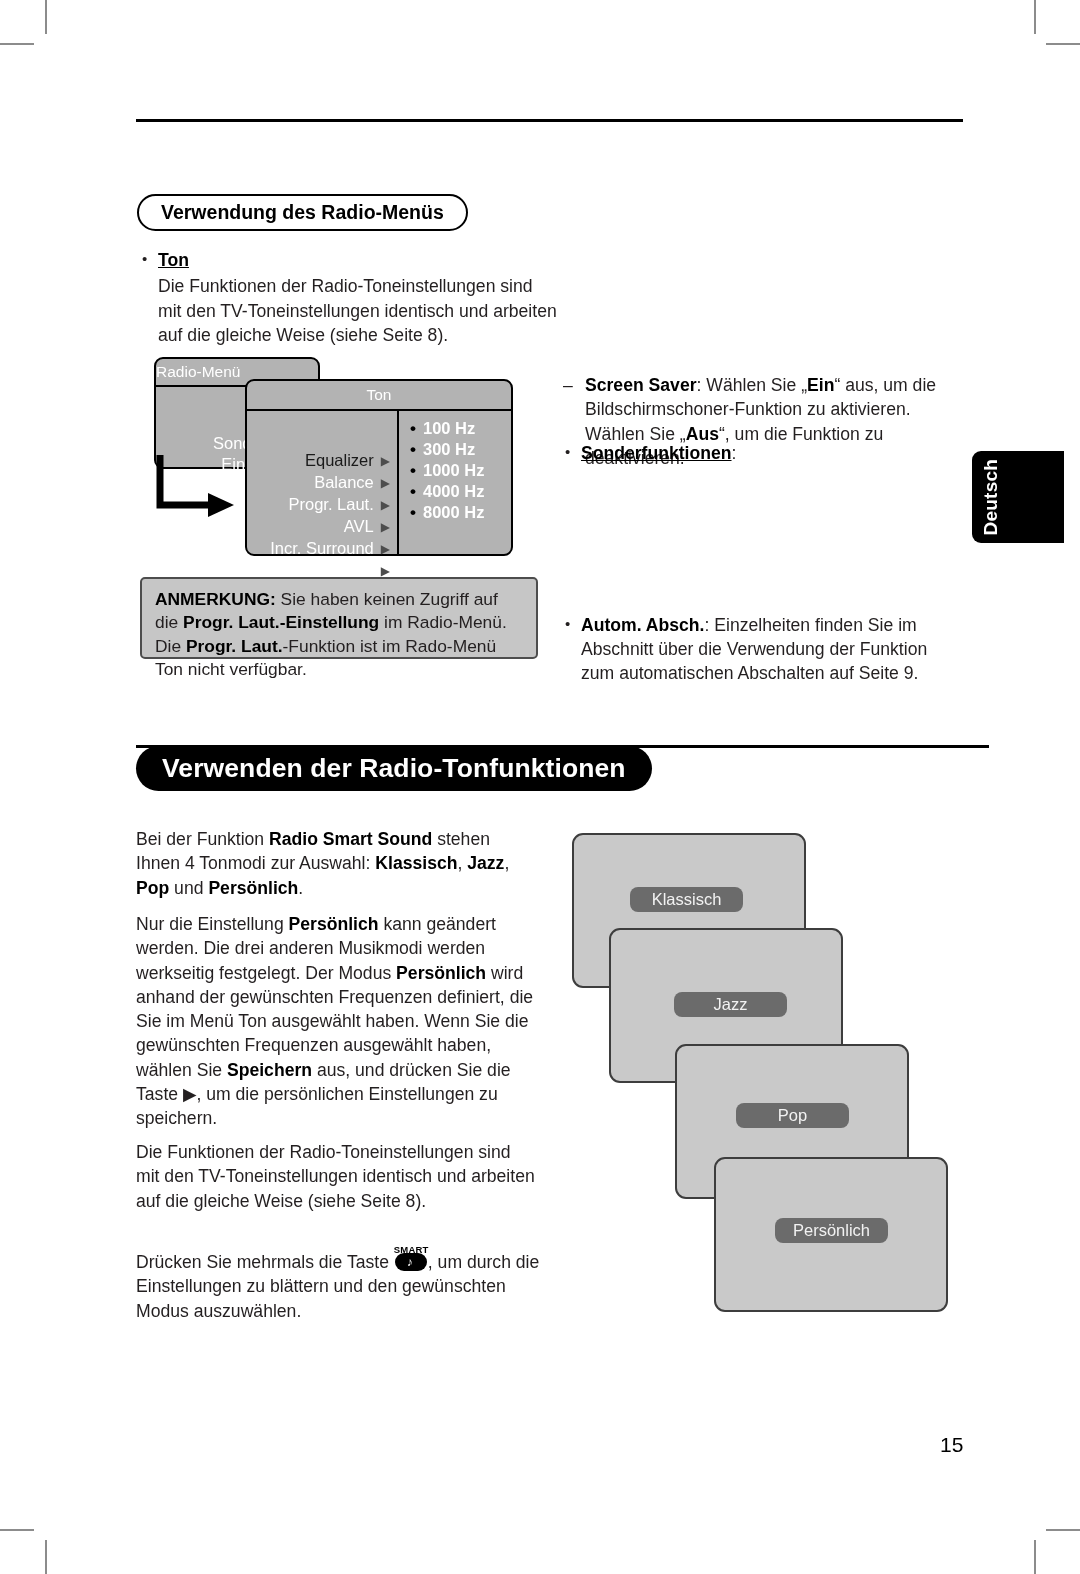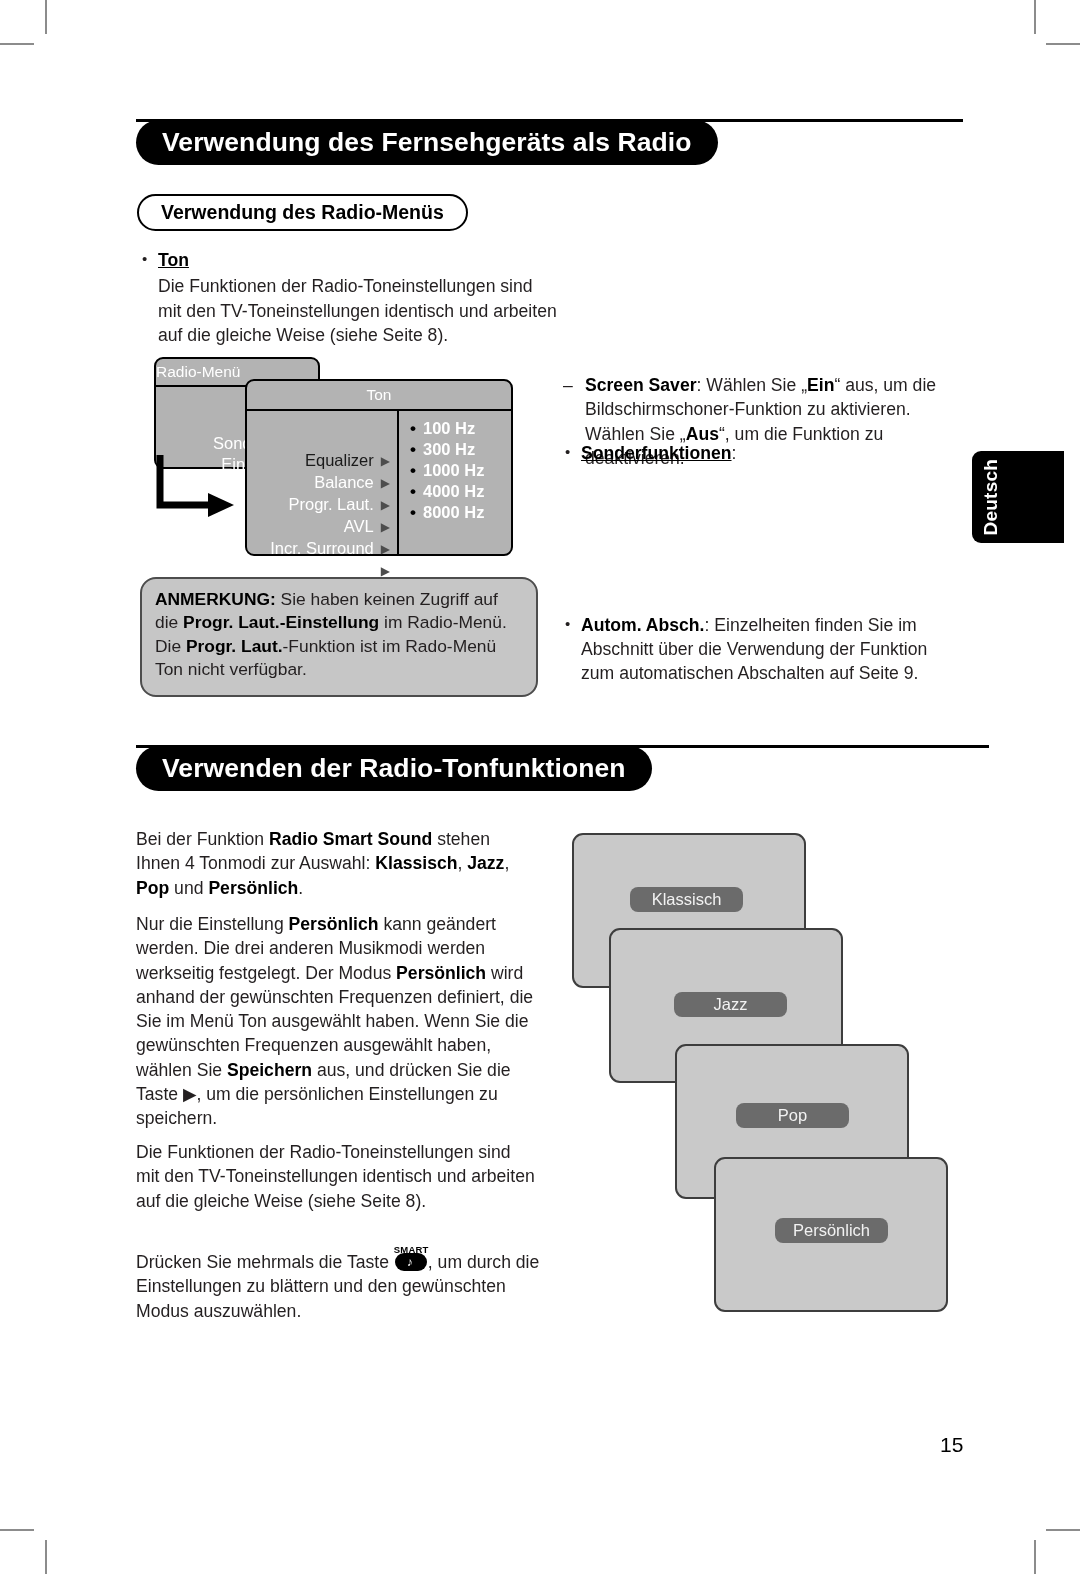--- a/index.html
+++ b/index.html
@@ -154,24 +154,24 @@
 
   
   .connector { position: absolute; }
 
   
   #note-box {
     position: absolute;
     left: 140px;
     top: 577px;
     width: 398px;
-    height: 120px;
+    height: 82px;
     background: #c6c6c6;
     border: 2px solid #4d4d4d;
-    border-radius: 16px;
+    border-radius: 5px;
     box-sizing: border-box;
     padding: 9px 13px 0 13px;
     font-size: 17.4px;
     line-height: 23.4px;
     color: #231f20;
   }
   #note-box b { color: #000; font-weight: bold; }
 
   
   #deutsch-tab {
@@ -280,21 +280,20 @@
   <div class="crop v" style="left:45px; top:0;"></div>
   <div class="crop h" style="left:0; top:43px;"></div>
   <div class="crop v" style="left:1034px; top:0;"></div>
   <div class="crop h" style="left:1046px; top:43px;"></div>
   <div class="crop v" style="left:45px; top:1540px;"></div>
   <div class="crop h" style="left:0; top:1529px;"></div>
   <div class="crop v" style="left:1034px; top:1540px;"></div>
   <div class="crop h" style="left:1046px; top:1529px;"></div>
 
   <div class="rule" style="left:136px; top:119px; width:827px;"></div>
-  <div class="pill" id="h1-main">Verwendung des Fernsehgeräts als Radio</div>
 
   <div class="pill-outline" id="h-sub">Verwendung des Radio-Menüs</div>
 
   <div class="body-text bullet-row" style="left:140px; top:248px; width:400px;">
     <span class="u-head">Ton</span>
     <div class="indent" style="padding-left:0; margin-top:2px;">Die Funktionen der Radio-Toneinstellungen sind mit den TV-Toneinstellungen identisch und arbeiten auf die gleiche Weise (siehe Seite 8).</div>
   </div>
 
   <div class="body-text dash-row" style="left:563px; top:274px; width:358px;">
     <b>Screen Saver</b><span>: Wählen Sie „</span><b>Ein</b><span>“ aus, um die Bildschirmschoner-Funktion zu aktivieren. Wählen Sie „</span><b>Aus</b><span>“, um die Funktion zu deaktivieren.</span>

